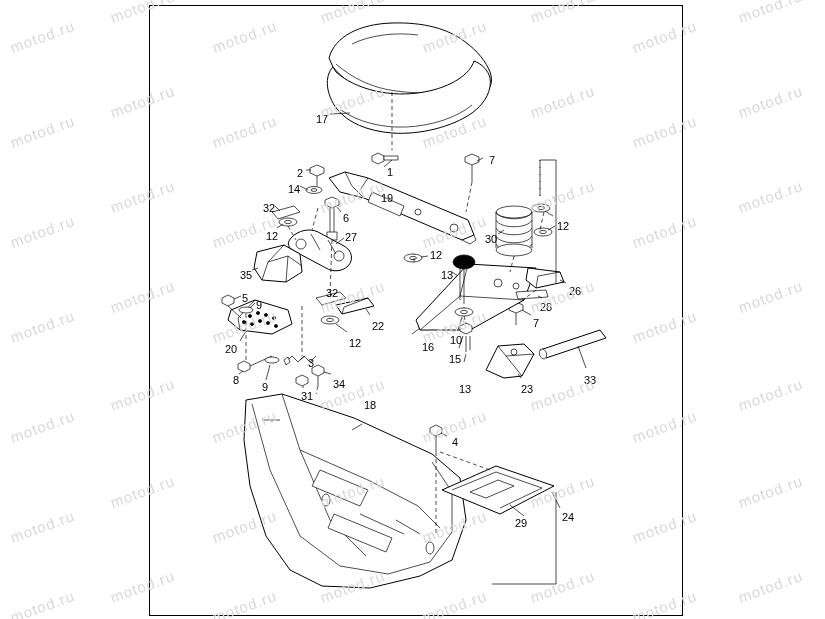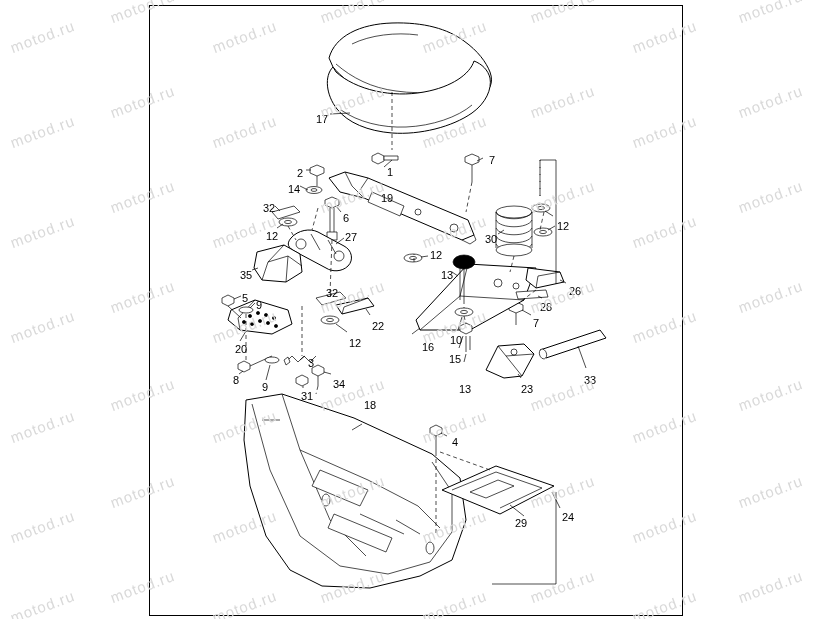--- a/index.html
+++ b/index.html
@@ -419,21 +419,21 @@
       <div class="num" style="left: 569px; top: 286px;">26</div>
       <div class="num" style="left: 326px; top: 288px;">32</div>
       <div class="num" style="left: 242px; top: 293px;">5</div>
       <div class="num" style="left: 256px; top: 300px;">9</div>
       <div class="num" style="left: 540px; top: 302px;">28</div>
       <div class="num" style="left: 372px; top: 321px; text-align: right;">22</div>
       <div class="num" style="left: 533px; top: 318px;">7</div>
       <div class="num" style="left: 349px; top: 338px;">12</div>
       <div class="num" style="left: 450px; top: 335px;">10</div>
       <div class="num" style="left: 422px; top: 342px;">16</div>
-      <div class="num" style="left: 235px; top: 344px;">20</div>
+      <div class="num" style="left: 225px; top: 344px;">20</div>
       <div class="num" style="left: 449px; top: 354px;">15</div>
       <div class="num" style="left: 308px; top: 358px;">3</div>
       <div class="num" style="left: 584px; top: 375px;">33</div>
       <div class="num" style="left: 233px; top: 375px;">8</div>
       <div class="num" style="left: 262px; top: 382px;">9</div>
       <div class="num" style="left: 459px; top: 384px;">13</div>
       <div class="num" style="left: 333px; top: 379px;">34</div>
       <div class="num" style="left: 521px; top: 384px;">23</div>
       <div class="num" style="left: 301px; top: 391px;">31</div>
       <div class="num" style="left: 364px; top: 400px;">18</div>

